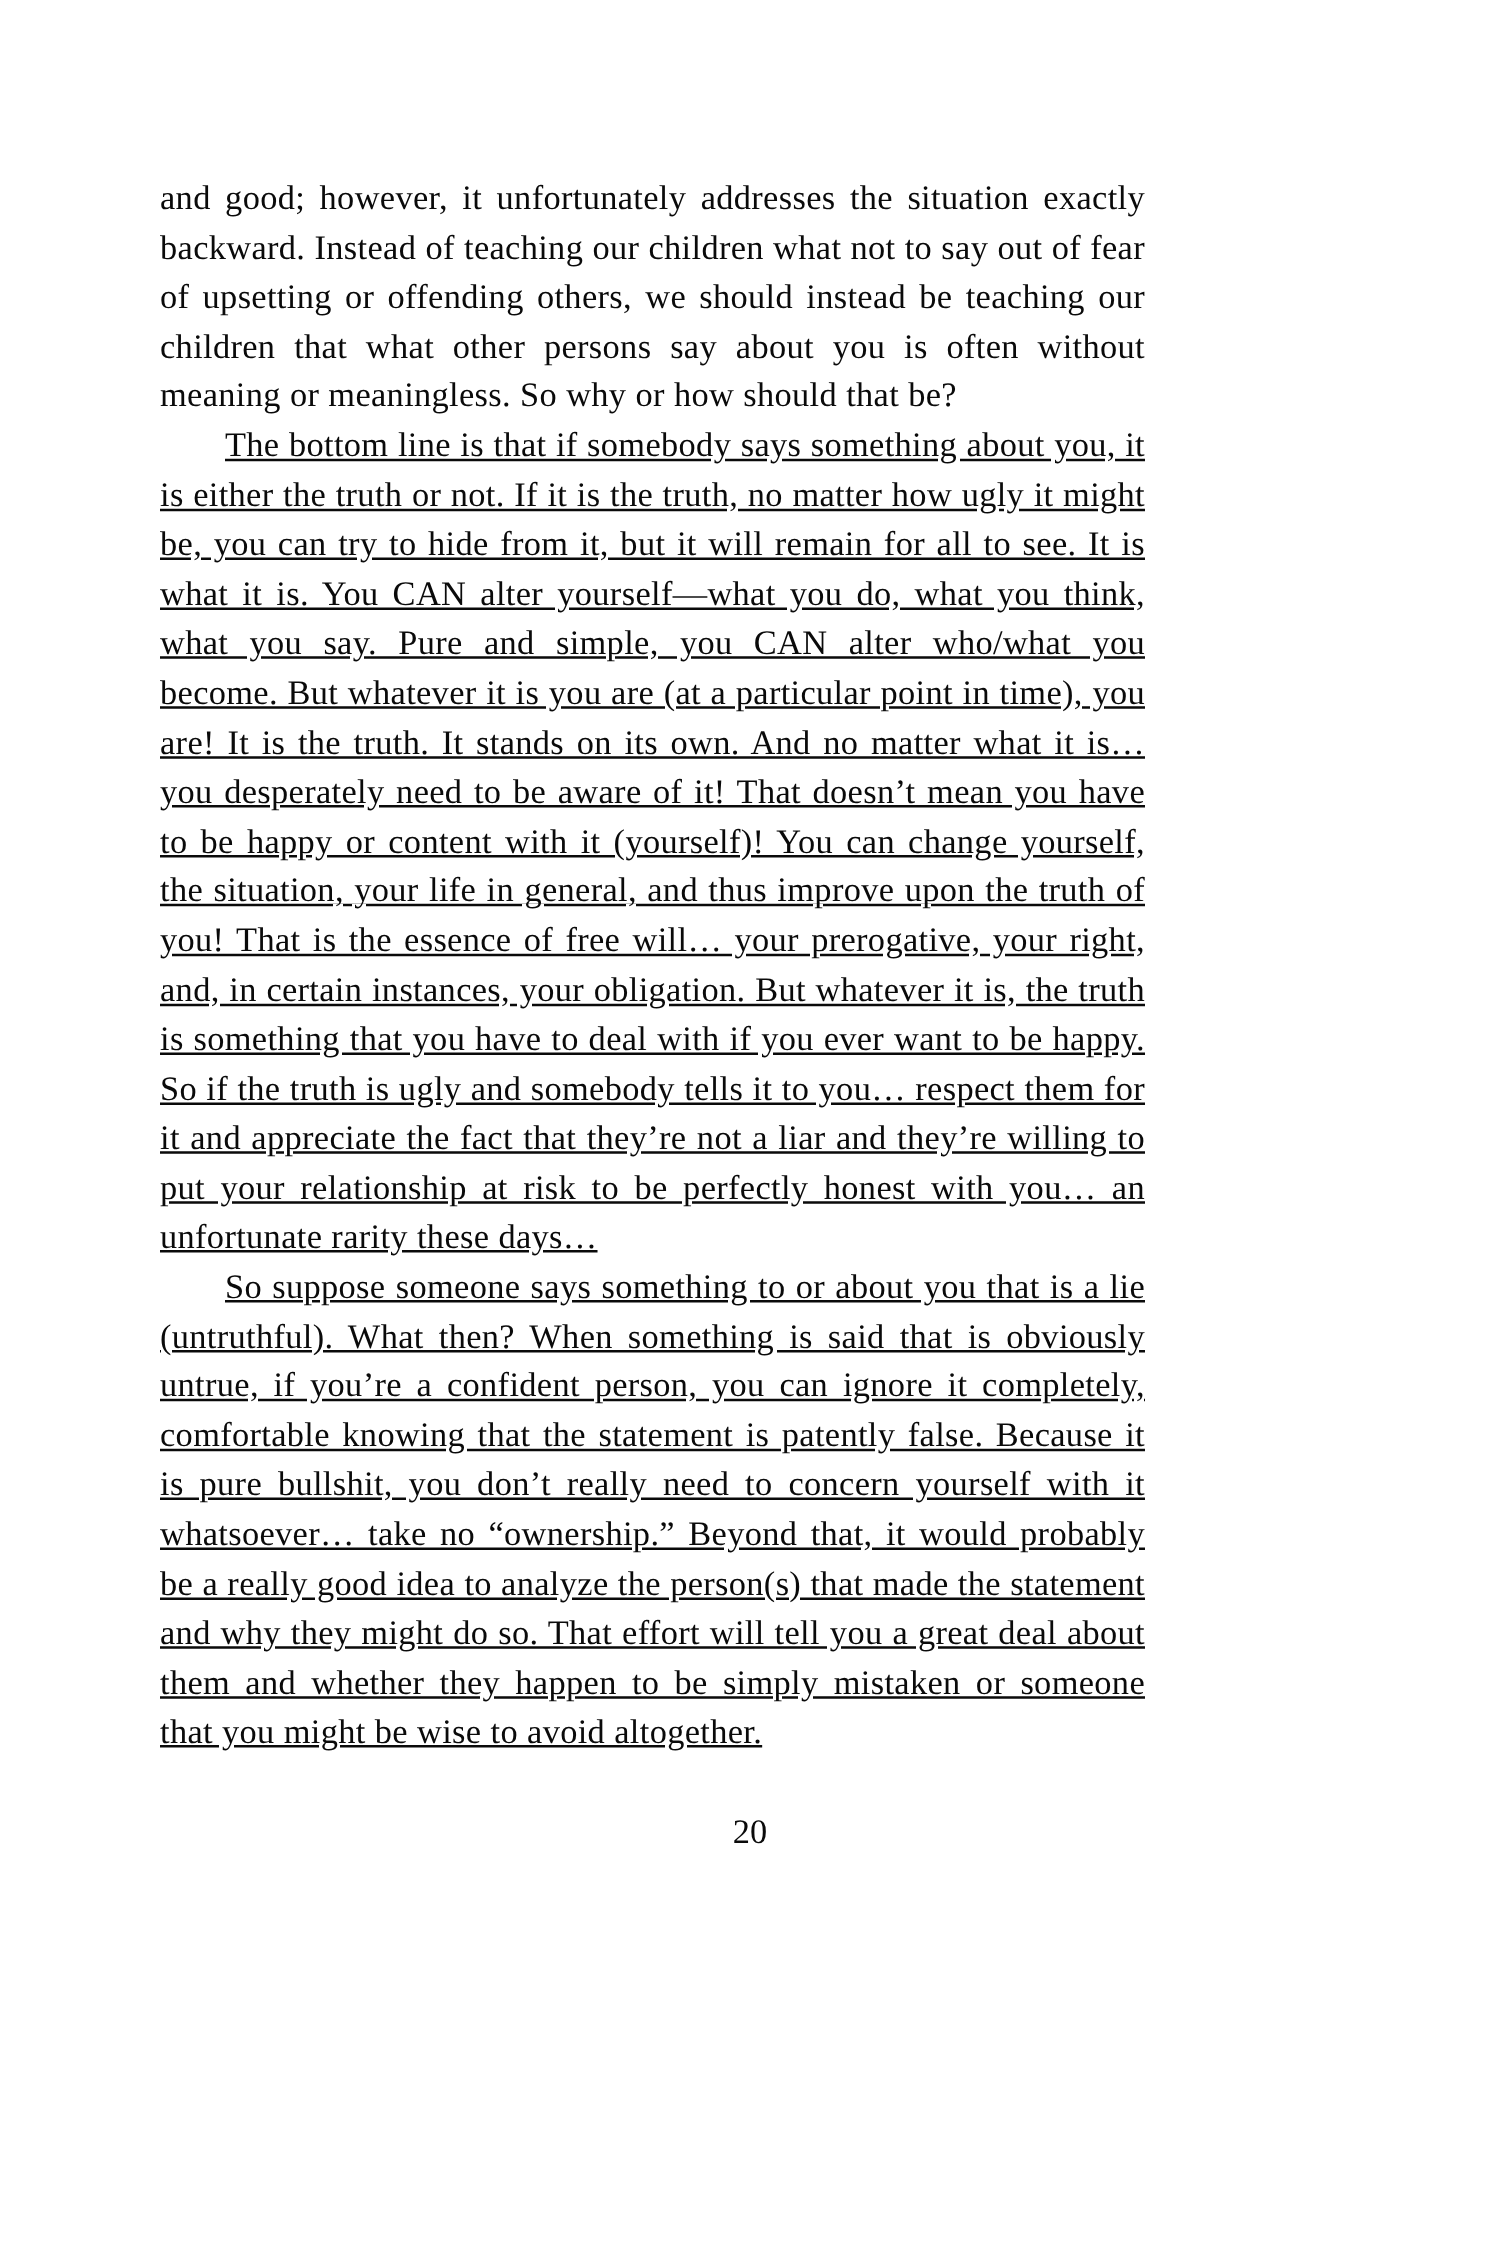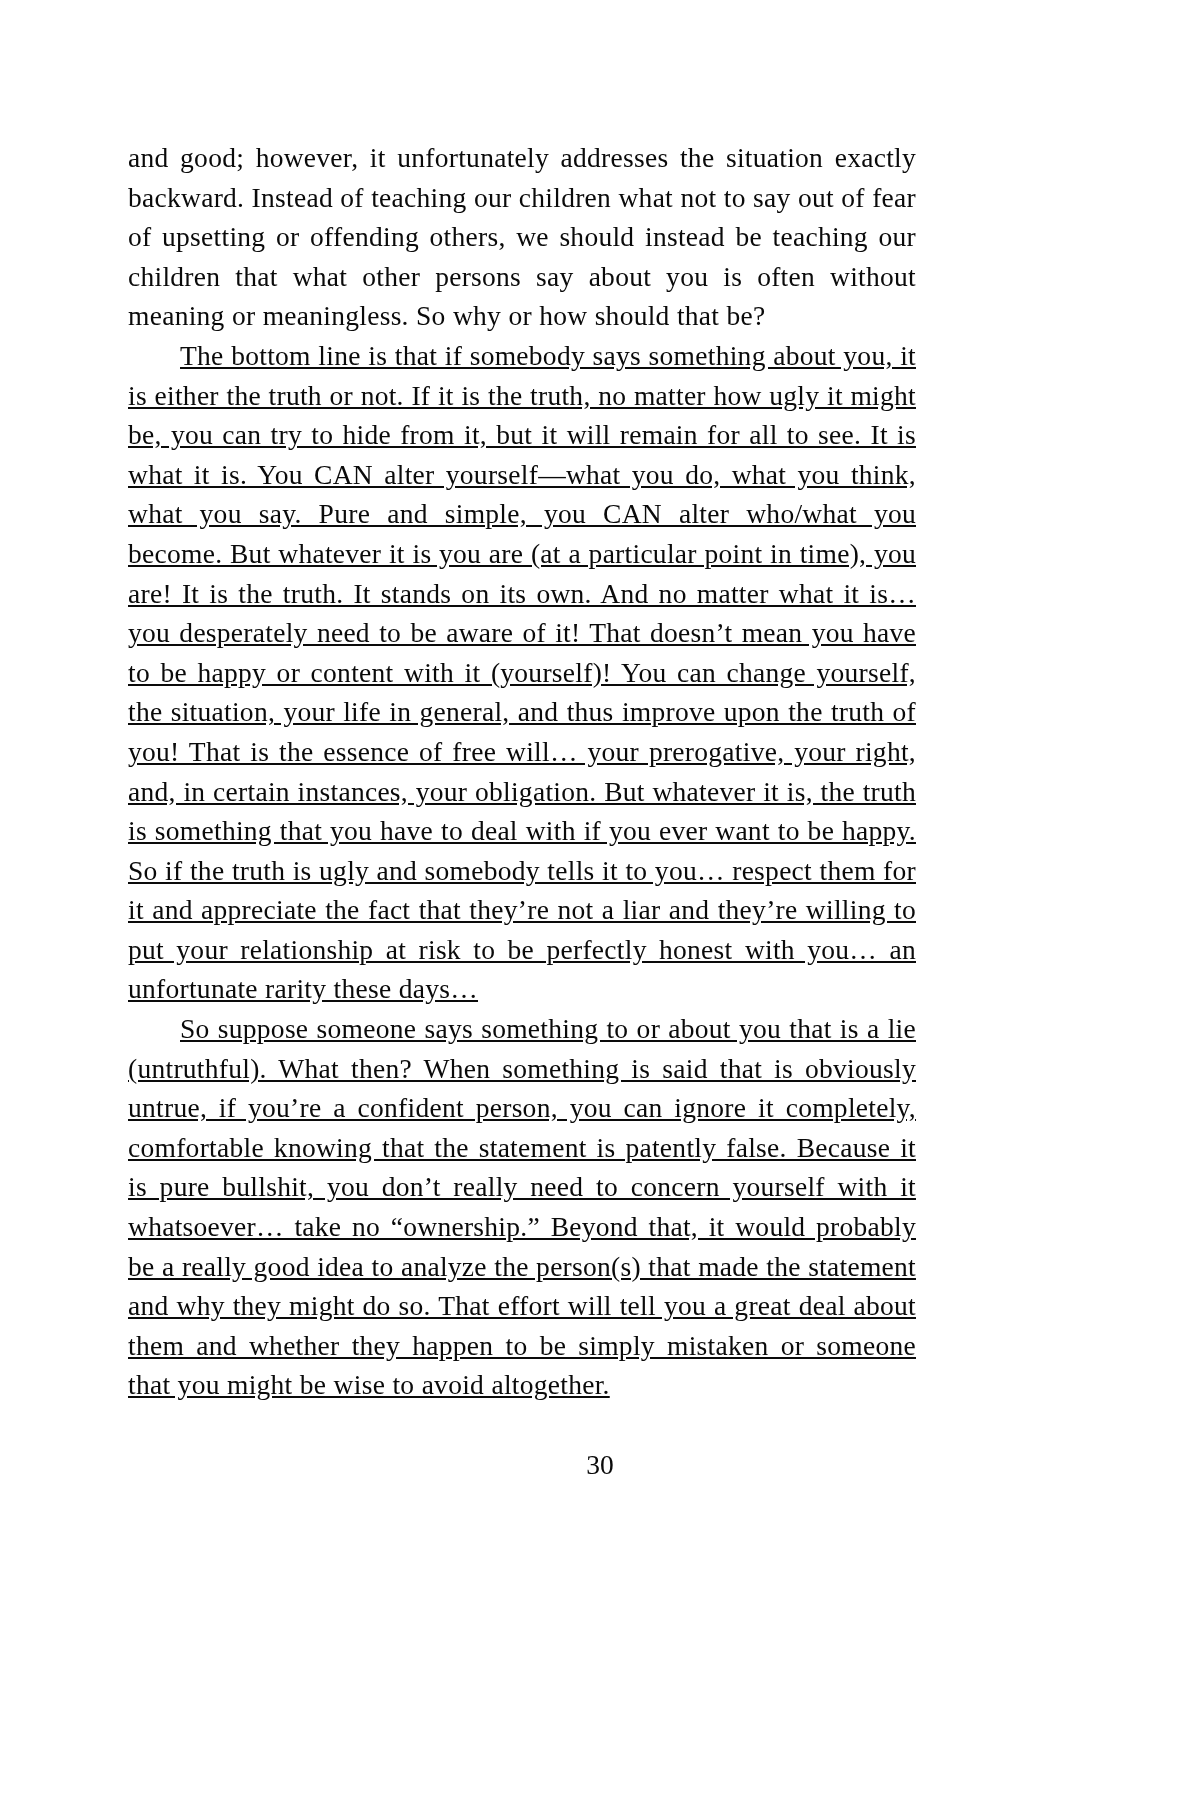--- a/index.html
+++ b/index.html
@@ -80,15 +80,15 @@
   <div class="text-column">
 
     <p class="para continued">and good; however, it unfortunately addresses the situation exactly backward. Instead of teaching our children what not to say out of fear of upsetting or offending others, we should instead be teaching our children that what other persons say about you is often without meaning or meaningless. So why or how should that be?</p>
 
     <p class="para indented">The bottom line is that if somebody says something about you, it is either the truth or not. If it is the truth, no matter how ugly it might be, you can try to hide from it, but it will remain for all to see. It is what it is. You CAN alter yourself—what you do, what you think, what you say. Pure and simple, you CAN alter who/what you become. But whatever it is you are (at a particular point in time), you are! It is the truth. It stands on its own. And no matter what it is… you desperately need to be aware of it! That doesn’t mean you have to be happy or content with it (yourself)! You can change yourself, the situation, your life in general, and thus improve upon the truth of you! That is the essence of free will… your prerogative, your right, and, in certain instances, your obligation. But whatever it is, the truth is something that you have to deal with if you ever want to be happy. So if the truth is ugly and somebody tells it to you… respect them for it and appreciate the fact that they’re not a liar and they’re willing to put your relationship at risk to be perfectly honest with you… an unfortunate rarity these days…</p>
 
     <p class="para indented">So suppose someone says something to or about you that is a lie (untruthful). What then? When something is said that is obviously untrue, if you’re a confident person, you can ignore it completely, comfortable knowing that the statement is patently false. Because it is pure bullshit, you don’t really need to concern yourself with it whatsoever… take no “ownership.” Beyond that, it would probably be a really good idea to analyze the person(s) that made the statement and why they might do so. That effort will tell you a great deal about them and whether they happen to be simply mistaken or someone that you might be wise to avoid altogether.</p>
 
   </div>
 
-  <div class="page-number">30</div>
+  <div class="page-number">20</div>
 
 </div>
 
 </body></html>

